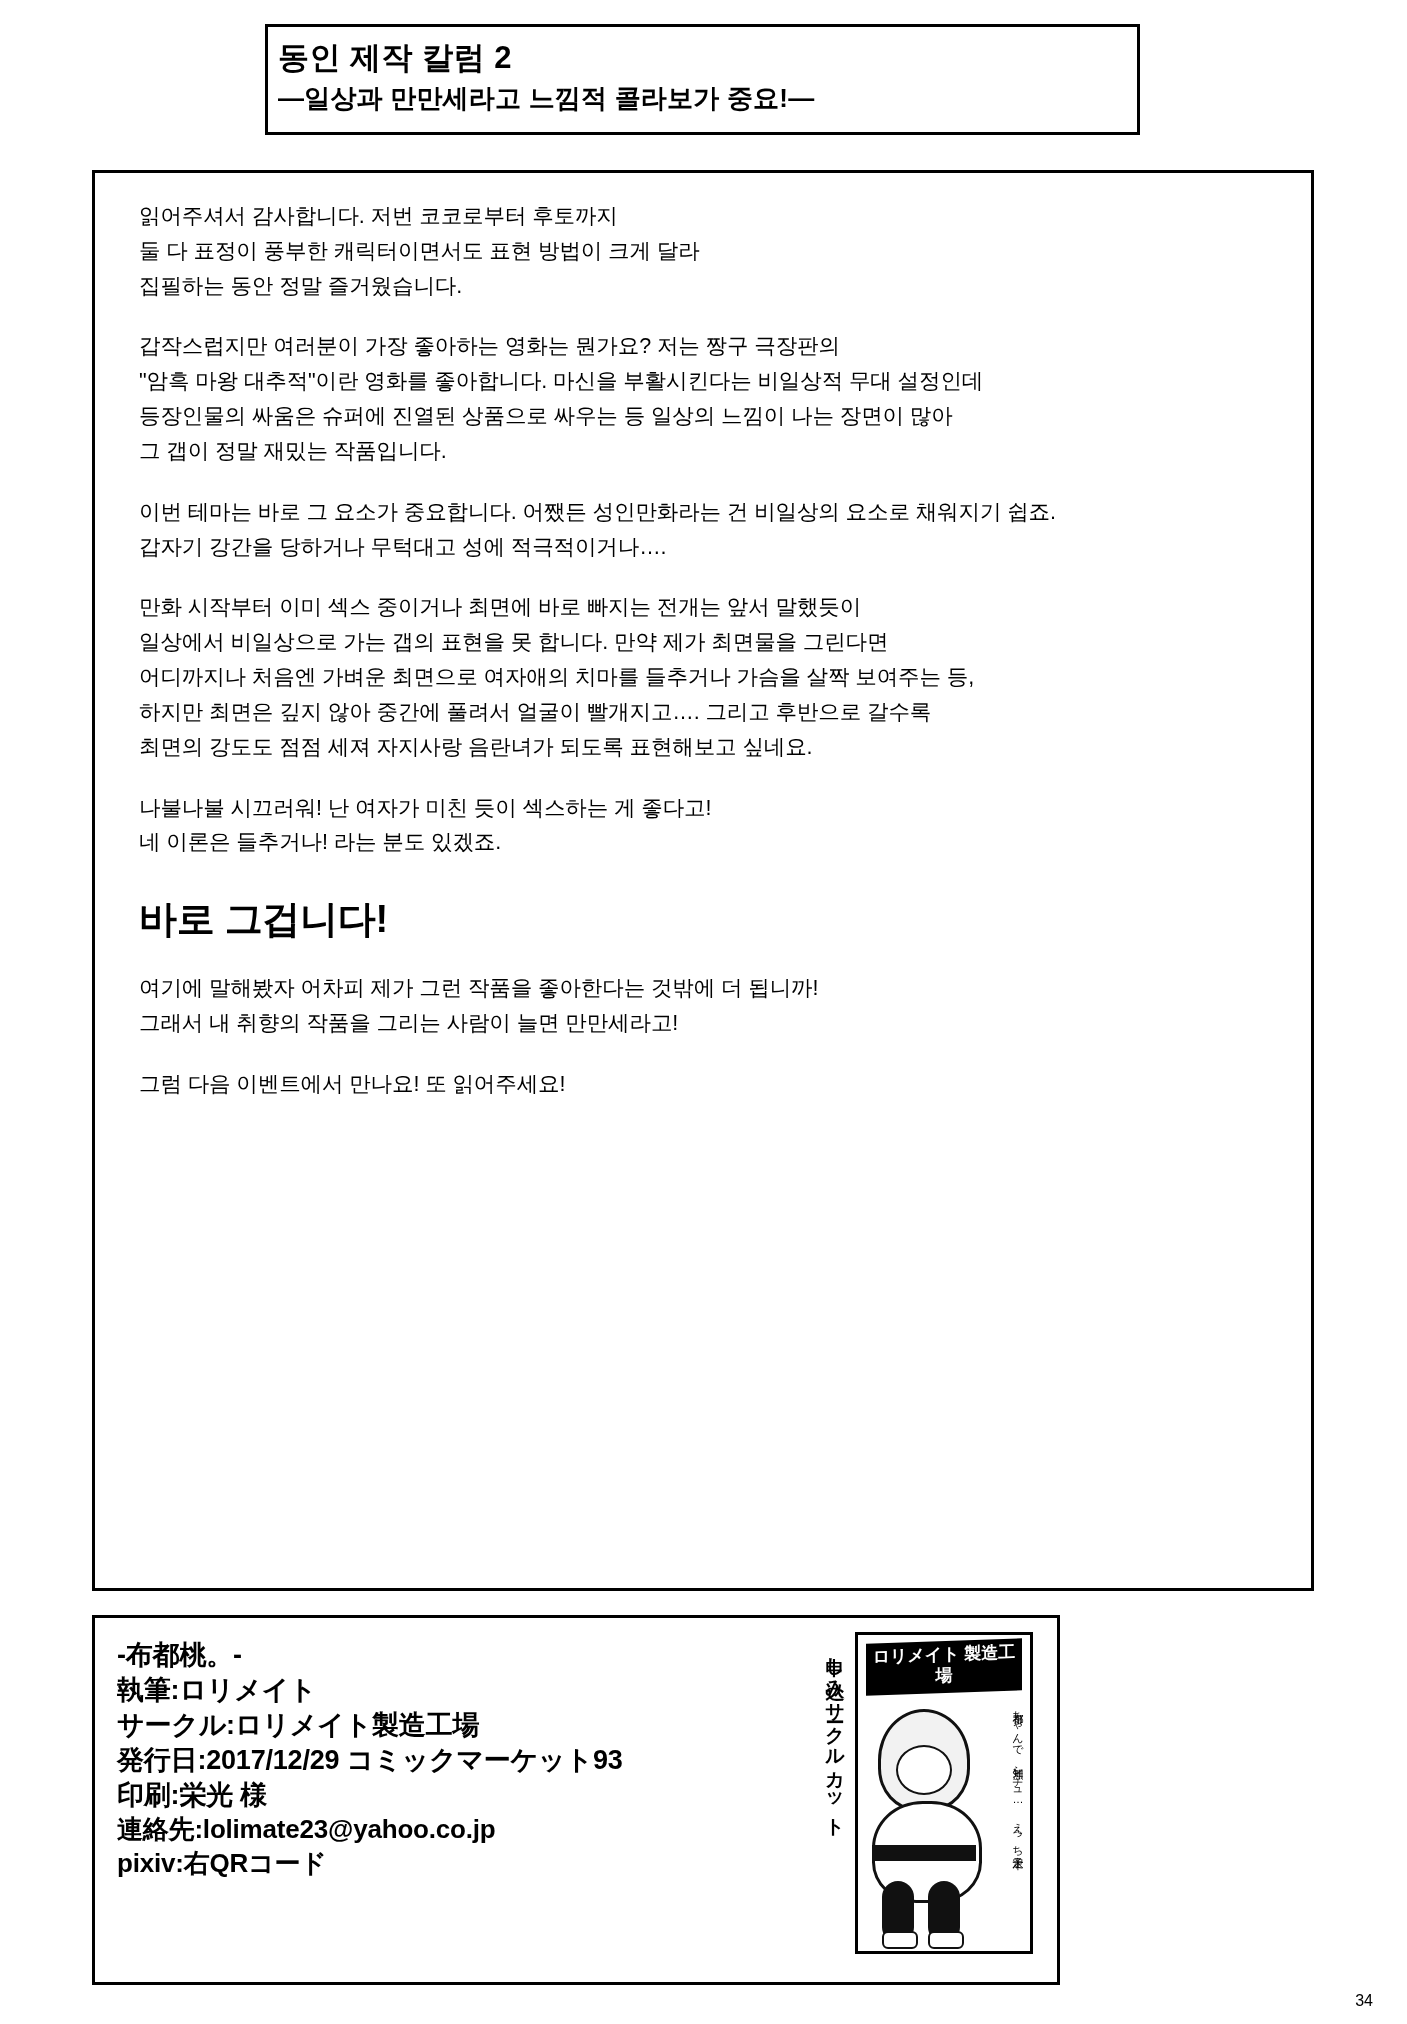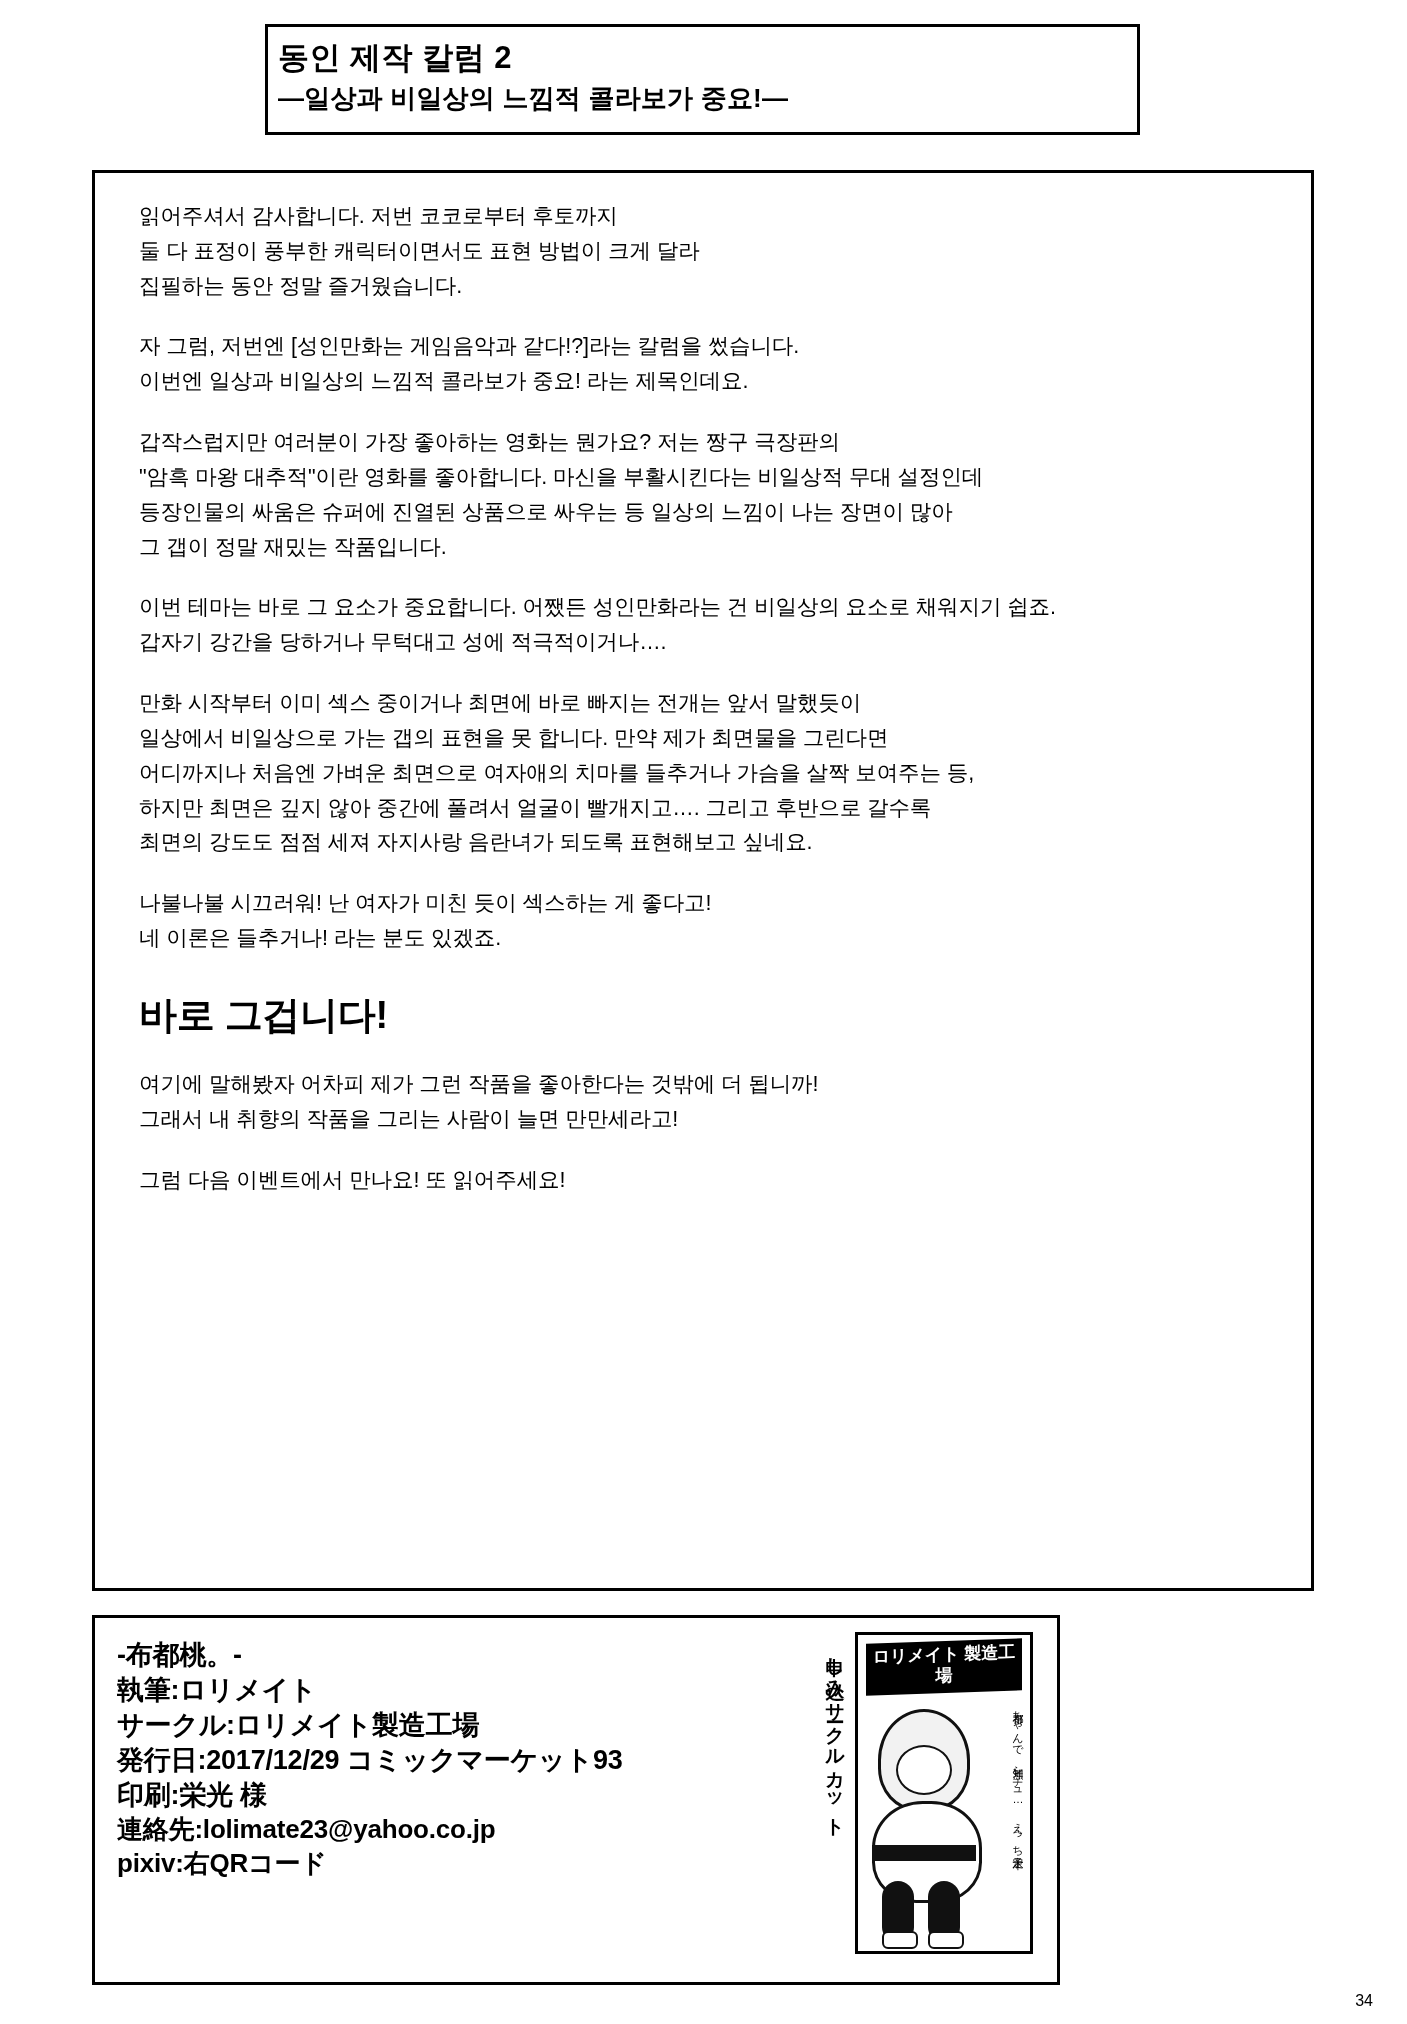--- a/index.html
+++ b/index.html
@@ -241,29 +241,27 @@
     right: 34px;
     bottom: 14px;
     font-size: 16px;
   }
 </style>
 </head>
 <body>
 
 <div class="title-box">
   <div class="title-line1">동인 제작 칼럼 2</div>
-  <div class="title-line2">―일상과 비일상의 느낌적 콜라보가 중요!―</div>
+  <div class="title-line2">―일상과 만만세라고 느낌적 콜라보가 중요!―</div>
 </div>
 
 <div class="body-box">
   <p class="para">읽어주셔서 감사합니다. 저번 코코로부터 후토까지
 둘 다 표정이 풍부한 캐릭터이면서도 표현 방법이 크게 달라
 집필하는 동안 정말 즐거웠습니다.</p>
-  <p class="para">자 그럼, 저번엔 [성인만화는 게임음악과 같다!?]라는 칼럼을 썼습니다.
-이번엔 일상과 비일상의 느낌적 콜라보가 중요! 라는 제목인데요.</p>
   <p class="para">갑작스럽지만 여러분이 가장 좋아하는 영화는 뭔가요? 저는 짱구 극장판의
 "암흑 마왕 대추적"이란 영화를 좋아합니다. 마신을 부활시킨다는 비일상적 무대 설정인데
 등장인물의 싸움은 슈퍼에 진열된 상품으로 싸우는 등 일상의 느낌이 나는 장면이 많아
 그 갭이 정말 재밌는 작품입니다.</p>
   <p class="para">이번 테마는 바로 그 요소가 중요합니다. 어쨌든 성인만화라는 건 비일상의 요소로 채워지기 쉽죠.
 갑자기 강간을 당하거나 무턱대고 성에 적극적이거나….</p>
   <p class="para">만화 시작부터 이미 섹스 중이거나 최면에 바로 빠지는 전개는 앞서 말했듯이
 일상에서 비일상으로 가는 갭의 표현을 못 합니다. 만약 제가 최면물을 그린다면
 어디까지나 처음엔 가벼운 최면으로 여자애의 치마를 들추거나 가슴을 살짝 보여주는 등,
 하지만 최면은 깊지 않아 중간에 풀려서 얼굴이 빨개지고…. 그리고 후반으로 갈수록

